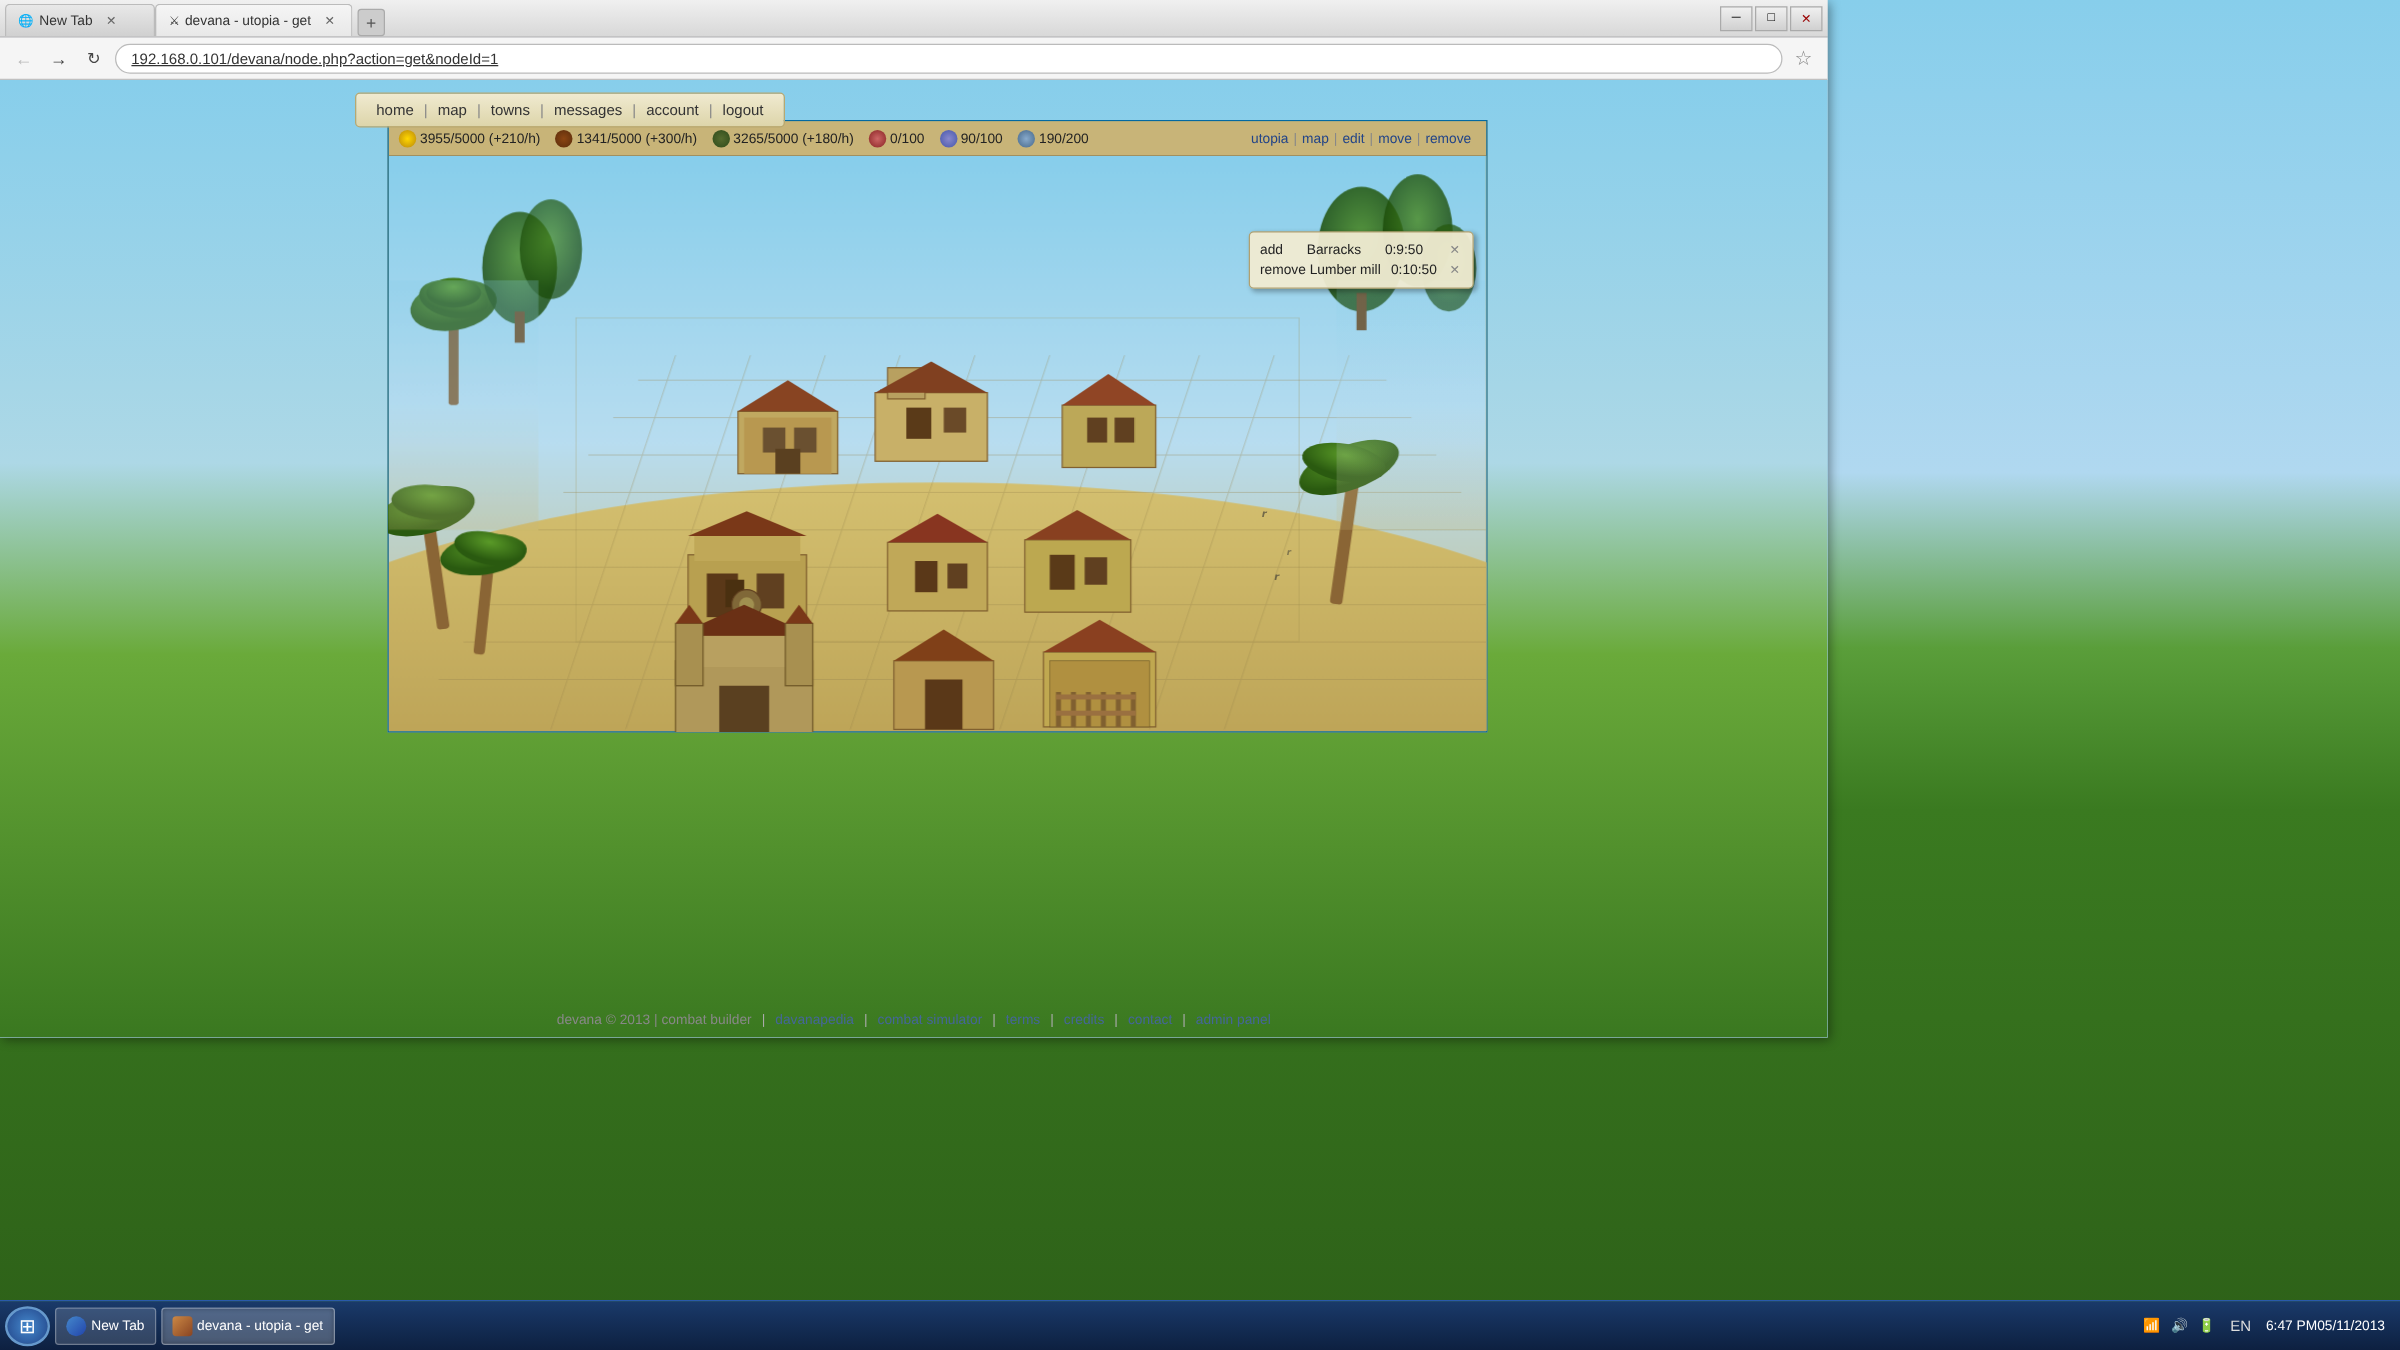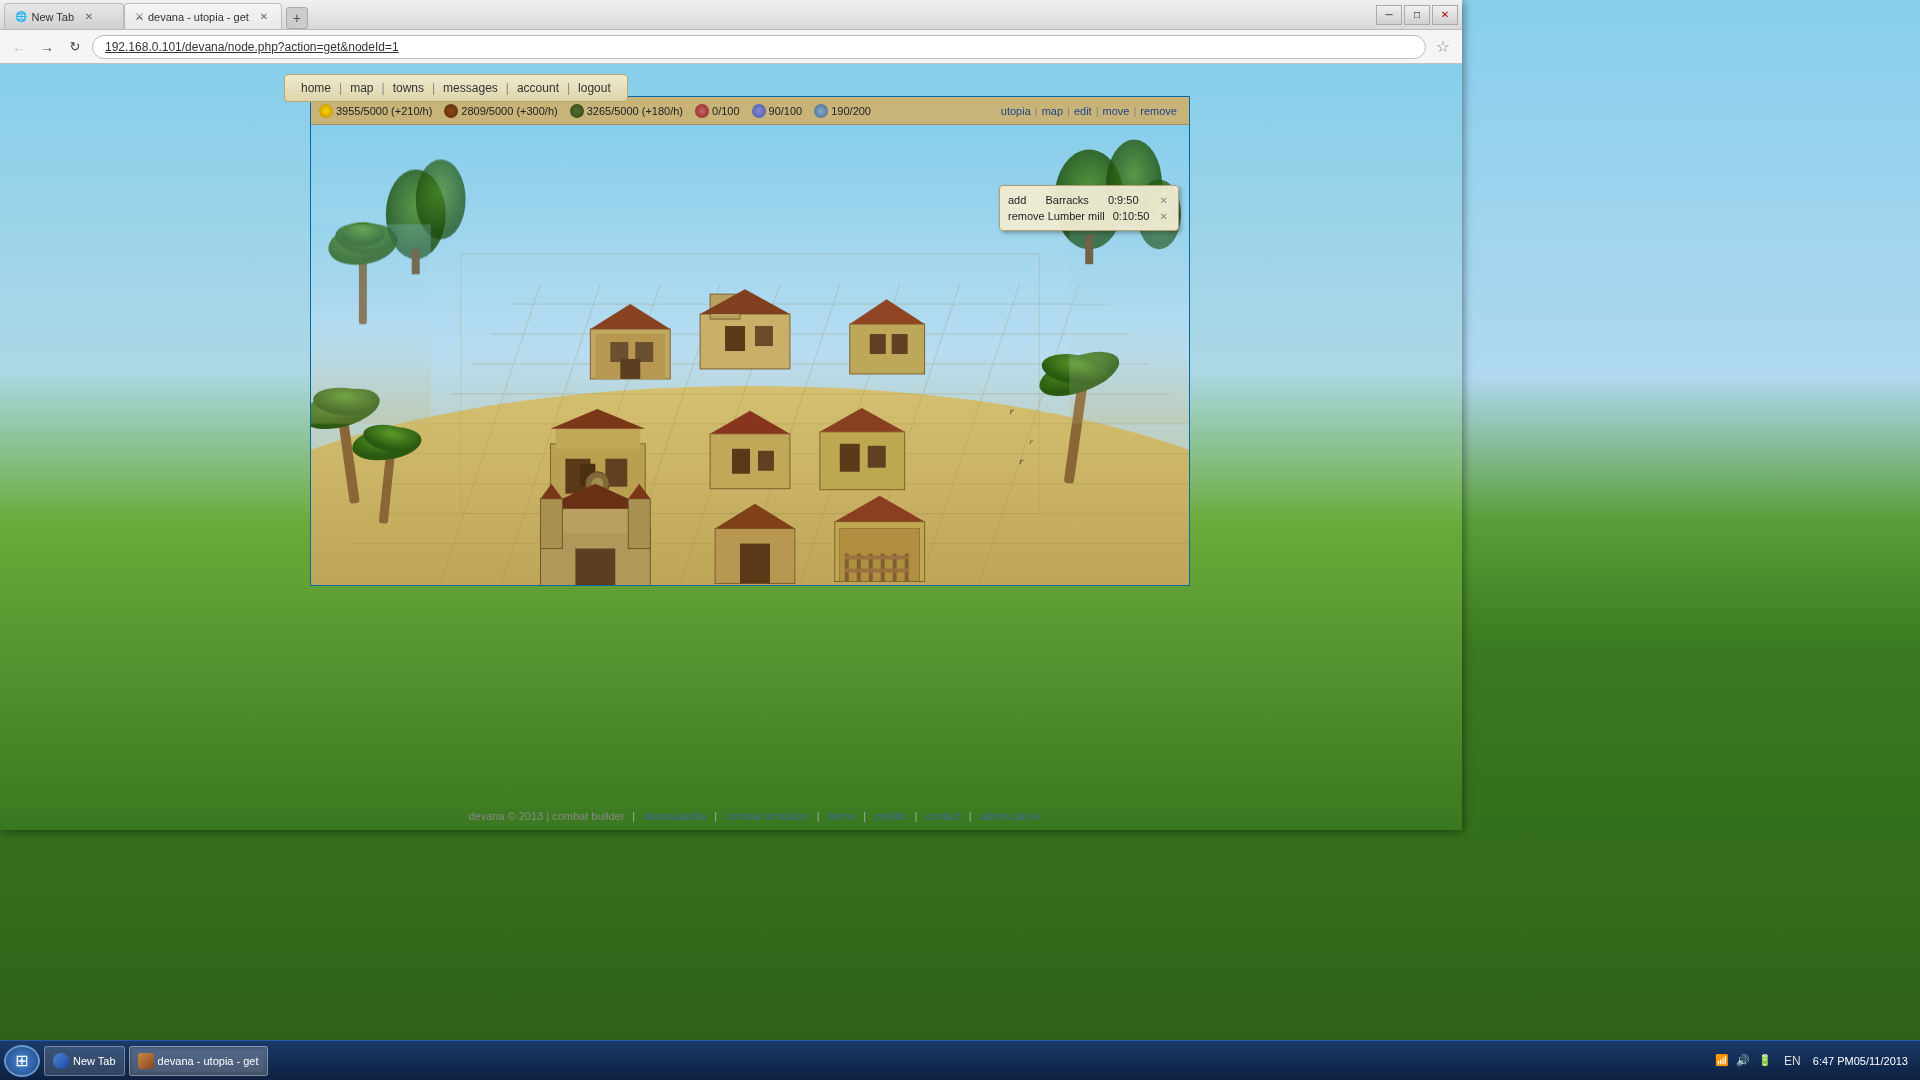--- a/index.html
+++ b/index.html
@@ -320,21 +320,20 @@
     .footer-links {
       position: absolute;
       bottom: 8px;
       left: 50%;
       transform: translateX(-50%);
       font-size: 11px;
       color: #666;
       display: flex;
       gap: 8px;
       white-space: nowrap;
-      margin-left: 23px;
     }
     .footer-link {
       color: #446699;
       cursor: pointer;
       text-decoration: none;
     }
     .footer-sep { color: #aaa; }
 
     
     .taskbar {
@@ -473,21 +472,21 @@
 
       <div class="game-frame">
 
         <div class="game-topbar">
           <div class="resource-item">
             <div class="resource-icon icon-gold"></div>
             <span>3955/5000 (+210/h)</span>
           </div>
           <div class="resource-item">
             <div class="resource-icon icon-food"></div>
-            <span>2809/5000 (+300/h)</span>
+            <span>1341/5000 (+300/h)</span>
           </div>
           <div class="resource-item">
             <div class="resource-icon icon-wood"></div>
             <span>3265/5000 (+180/h)</span>
           </div>
           <div class="resource-item">
             <div class="resource-icon icon-pop"></div>
             <span>0/100</span>
           </div>
           <div class="resource-item">

